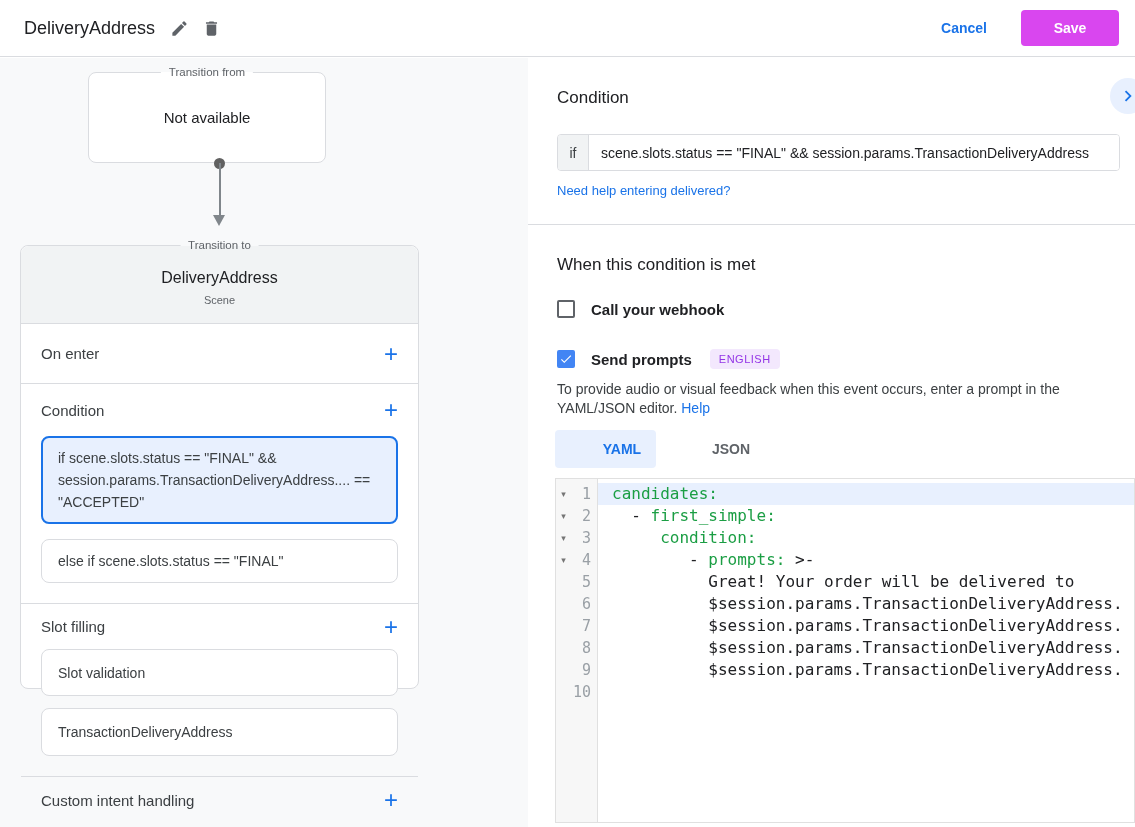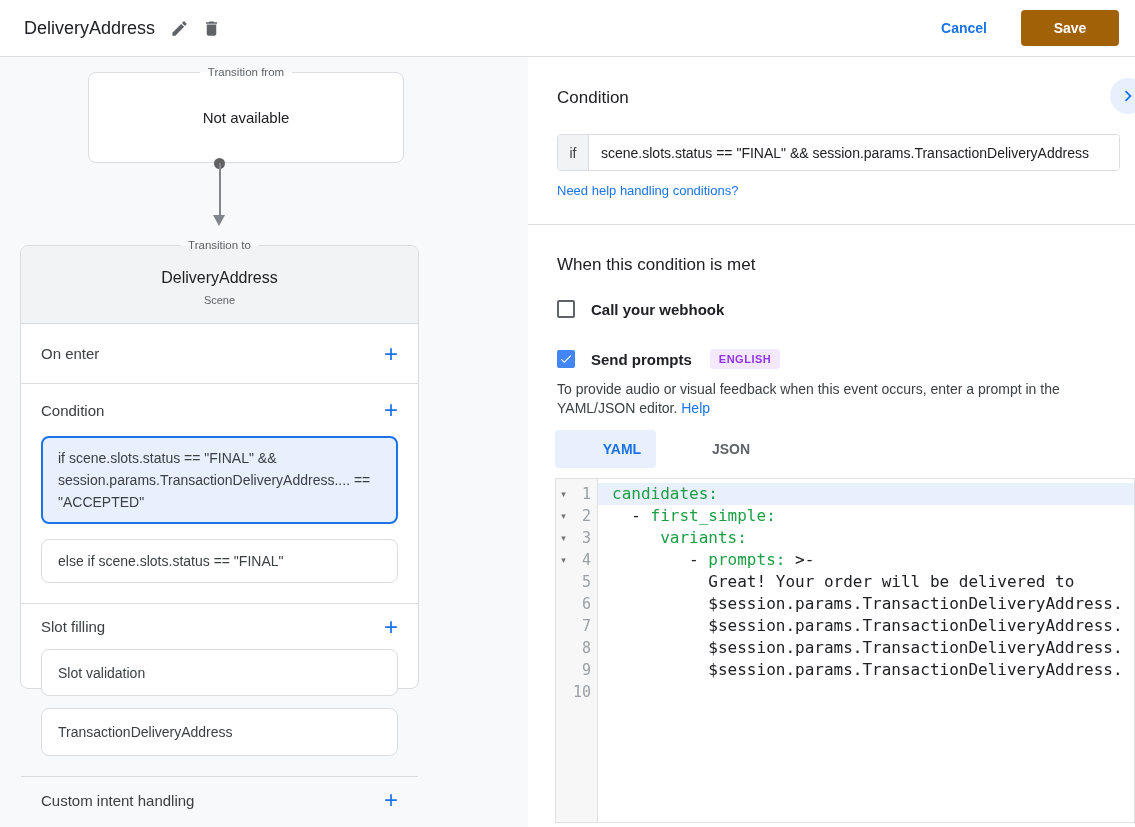--- a/index.html
+++ b/index.html
@@ -10,31 +10,31 @@
   
   .topbar { position:absolute; left:0; top:0; width:1135px; height:57px; background:#fff;
             border-bottom:1px solid #dadce0; display:flex; align-items:center; }
   .topbar-title { font-size:18px; color:#202124; margin-left:24px; }
   .icon-btn { width:32px; height:32px; border:none; background:transparent; display:flex;
               align-items:center; justify-content:center; cursor:pointer; }
   .icon-btn svg { fill:#5f6368; }
   .edit-btn { margin-left:8px; }
   .topbar-spacer { flex:1; }
   .cancel-link { color:#1a73e8; font-size:14px; font-weight:bold; margin-right:34px; cursor:pointer; background:none; border:none;margin-left:46px; }
-  .save-btn { width:98px; height:36px; margin-right:16px; background:#a16207; color:#fff;
+  .save-btn { width:98px; height:36px; margin-right:16px; background:#d946ef; color:#fff;
               font-size:14px; font-weight:bold; border:none; border-radius:4px; cursor:pointer; }
 
   
   .left-panel { position:absolute; left:0; top:58px; width:528px; height:769px; background:#f8f9fa; }
   .legend { position:absolute; top:-8px; left:50%; transform:translateX(-50%); white-space:nowrap;
             font-size:11.5px; color:#5f6368; padding:0 8px; line-height:15px;
             background:linear-gradient(to bottom,#f8f9fa 50%,#ffffff 50%); }
   .legend.on-gray { background:linear-gradient(to bottom,#f8f9fa 50%,#f1f3f4 50%); }
 
-  .tf-box { position:absolute; left:88px; top:14px; width:316px; height:91px; background:#fff;
+  .tf-box { position:absolute; left:88px; top:14px; width:238px; height:91px; background:#fff;
             border:1px solid #dadce0; border-radius:8px; display:flex; align-items:center; justify-content:center; }
   .tf-value { font-size:15px; color:#202124; }
 
   .conn-dot { position:absolute; left:214px; top:100px; width:11px; height:11px; border-radius:50%; background:#616161; }
   .conn-line { position:absolute; left:218.5px; top:105px; width:2px; height:52px; background:#80868b; }
   .conn-arrow { position:absolute; left:213px; top:157px; width:0; height:0;
                 border-left:6.5px solid transparent; border-right:6.5px solid transparent; border-top:11px solid #80868b; }
 
   .scene-card { position:absolute; left:20px; top:187px; width:399px; height:444px; background:#fff;
                 border:1px solid #dadce0; border-radius:8px; }
@@ -78,21 +78,21 @@
   .help-link { position:absolute; left:29px; top:125px; font-size:13px; color:#1a73e8; text-decoration:none; cursor:pointer; }
   .rp-divider { position:absolute; left:0; top:166px; width:607px; height:1px; background:#dadce0; }
   .wm-heading { position:absolute; left:29px; top:197px; font-size:17px; color:#202124; }
 
   .check-row { position:absolute; left:29px; display:flex; align-items:center; }
   .row-webhook { top:242px; }
   .row-prompts { top:291px; }
   .cb { width:18px; height:18px; border:2px solid #5f6368; border-radius:2px; background:#fff; cursor:pointer; flex:none; }
   .cb.checked { background:#4285f4; border-color:#4285f4; display:flex; align-items:center; justify-content:center; }
   .cb-label { font-size:15px; font-weight:bold; color:#202124; margin-left:16px; }
-  .lang-badge { margin-left:18px; background:#f3e8fd; color:#9334e6; font-size:11px; font-weight:bold;
+  .lang-badge { margin-left:18px; background:#f3e8fd; color:#9334e6; font-size:11px; font-weight:normal;
                 letter-spacing:0.5px; padding:4px 9px; border-radius:4px; }
 
   .wm-desc { position:absolute; left:29px; top:322px; width:570px; font-size:14px; line-height:19px; color:#3c4043; }
   .wm-desc a { color:#1a73e8; text-decoration:none; cursor:pointer; }
 
   .tabs { position:absolute; left:27px; top:372px; display:flex; height:38px; }
   .tab { display:flex; align-items:center; justify-content:center; font-size:14px; font-weight:bold;
          color:#5f6368; cursor:pointer; border:none; background:transparent; }
   .tab.active { width:101px; background:#e8f0fe; color:#1a73e8; border-radius:4px;padding-left:33px; }
   .tab.inactive { width:150px; }
@@ -190,21 +190,21 @@
       <svg width="22" height="22" viewBox="0 0 24 24">
           <path d="M10 6L8.59 7.41 13.17 12l-4.58 4.59L10 18l6-6z"></path>
         </svg>
     </button>
 
     <div class="if-row">
       <div class="if-prefix">if</div>
       <input class="if-input" type="text" value="scene.slots.status == &quot;FINAL&quot; &amp;&amp; session.params.TransactionDeliveryAddress" style="">
     </div>
 
-    <a class="help-link">Need help handling conditions?</a>
+    <a class="help-link">Need help entering delivered?</a>
 
     <div class="rp-divider"></div>
 
     <div class="wm-heading">When this condition is met</div>
 
     <div class="check-row row-webhook">
       <div class="cb"></div>
       <div class="cb-label">Call your webhook</div>
     </div>
 
@@ -267,21 +267,21 @@
             <span class="lnum">9</span>
           </div>
           <div class="gl">
             <span class="fold"></span>
             <span class="lnum">10</span>
           </div>
         </div>
       <div class="code">
           <div class="cl hl"><span class="tok-key">candidates:</span></div>
           <div class="cl"><span class="tok-plain">  - </span><span class="tok-key">first_simple:</span></div>
-          <div class="cl"><span class="tok-plain">     </span><span class="tok-key">variants:</span></div>
+          <div class="cl"><span class="tok-plain">     </span><span class="tok-key">condition:</span></div>
           <div class="cl"><span class="tok-plain">        - </span><span class="tok-key">prompts:</span><span class="tok-plain"> &gt;-</span></div>
           <div class="cl"><span class="tok-plain">          Great! Your order will be delivered to</span></div>
           <div class="cl"><span class="tok-plain">          $session.params.TransactionDeliveryAddress.</span></div>
           <div class="cl"><span class="tok-plain">          $session.params.TransactionDeliveryAddress.</span></div>
           <div class="cl"><span class="tok-plain">          $session.params.TransactionDeliveryAddress.</span></div>
           <div class="cl"><span class="tok-plain">          $session.params.TransactionDeliveryAddress.</span></div>
           <div class="cl"></div>
         </div>
     </div>
   </div>

